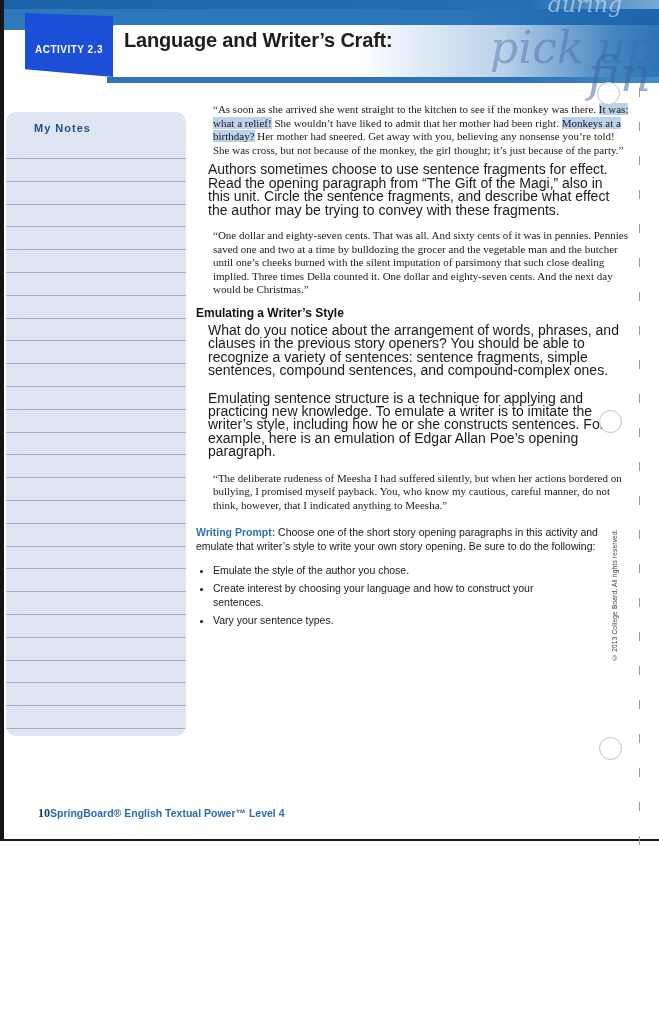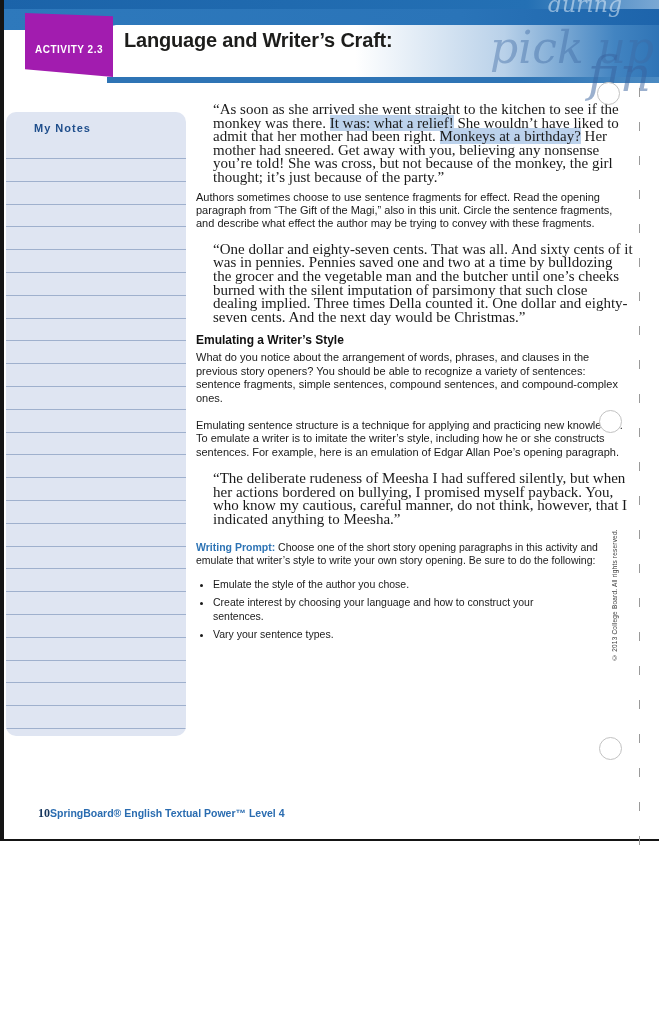--- a/index.html
+++ b/index.html
@@ -9,44 +9,44 @@
   .edge-left{position:absolute;left:0;top:0;width:4px;height:841px;background:#151515;}
   .edge-bottom{position:absolute;left:0;top:839px;width:659px;height:2px;background:#151515;}
 
   
   .band-top{position:absolute;left:0;top:0;width:659px;height:9px;background:linear-gradient(90deg,#1b63a9 0%,#2470b4 80%,#7aa8d4 100%);}
   .band-main{position:absolute;left:0;top:9px;width:659px;height:21px;background:linear-gradient(90deg,#2e79bc 0%,#2a74b8 70%,#1d64ab 100%);}
   .title-panel{position:absolute;left:107px;top:25px;width:552px;height:52px;border-radius:9px 0 0 0;
                background:linear-gradient(90deg,#ffffff 0%,#ffffff 45%,#b9d1e9 72%,#4284c1 92%,#2f74b6 100%);}
   .title-underline{position:absolute;left:107px;top:77px;width:552px;height:6px;
                background:linear-gradient(90deg,#2e74b5 0%,#2e74b5 75%,#4b8ac2 100%);}
-  .activity-box{position:absolute;left:25px;top:13px;width:88px;height:64px;background:#a21caf;
+  .activity-box{position:absolute;left:25px;top:13px;width:88px;height:64px;background:#1d4ed8;
                clip-path:polygon(0 0,100% 5%,100% 100%,0 88%);text-align:center;box-sizing:border-box;padding-top:31px;}
   .activity-label{color:#ffffff;font-weight:bold;font-size:10px;letter-spacing:0.5px;line-height:12px;}
   .activity-continued{color:#a8c6e6;font-weight:bold;font-size:10px;line-height:12px;margin-top:24px;}
   .page-title{position:absolute;left:124px;top:28px;width:420px;color:#1d1d1b;
               font-weight:bold;font-size:20px;line-height:25px;letter-spacing:-0.2px;}
   
   .decor{position:absolute;font-family:"DejaVu Serif",serif;font-style:italic;pointer-events:none;}
   .decor-top{left:548px;top:-8px;font-size:22px;color:rgba(225,238,250,0.55);}
   .decor-main{left:490px;top:22px;font-size:44px;color:rgba(62,104,163,0.42);}
   .decor-secondary{left:588px;top:46px;font-size:48px;color:rgba(55,98,158,0.5);}
 
   
   .notes-panel{position:absolute;left:6px;top:112px;width:180px;height:624px;background:#dfe5f2;border-radius:10px;overflow:hidden;}
   .notes-title{position:absolute;left:28px;top:10px;color:#1f4e8c;font-weight:bold;font-size:11px;letter-spacing:1px;}
   .notes-lines{position:absolute;left:0;top:46px;right:0;}
   .note-line{height:21.8px;border-top:1px solid #9fb0cd;}
 
   
   .content{position:absolute;left:196px;top:103px;width:437px;color:#1a1a1a;}
-  .serif-quote{font-family:"Liberation Serif",serif;font-size:15px;line-height:13.6px;
+  .serif-quote{font-family:"Liberation Serif",serif;font-size:11px;line-height:13.6px;
                margin:0 0 0 17px;width:420px;}
   .hl{background:#bcd2ec;}
-  .sans-para{font-size:11px;line-height:13.4px;margin:0;}
+  .sans-para{font-size:14px;line-height:13.4px;margin:12px;}
   .mt-authors{margin-top:6px;}
   .mt-quote2{margin-top:12px;}
   .section-heading{font-size:12px;font-weight:bold;margin:9px 0 0 0;color:#111111;}
   .mt-notice{margin-top:4px;}
   .mt-emulating{margin-top:14px;}
   .mt-quote3{margin-top:13px;}
   .prompt-para{margin-top:14px;font-size:10.5px;line-height:13.4px;}
   .prompt-label{color:#2e74b5;font-weight:bold;}
   .prompt-bullets{margin:5px 0 0 0;padding-left:17px;font-size:10.5px;line-height:13.4px;}
   .prompt-bullets li{margin-top:5px;width:350px;}

